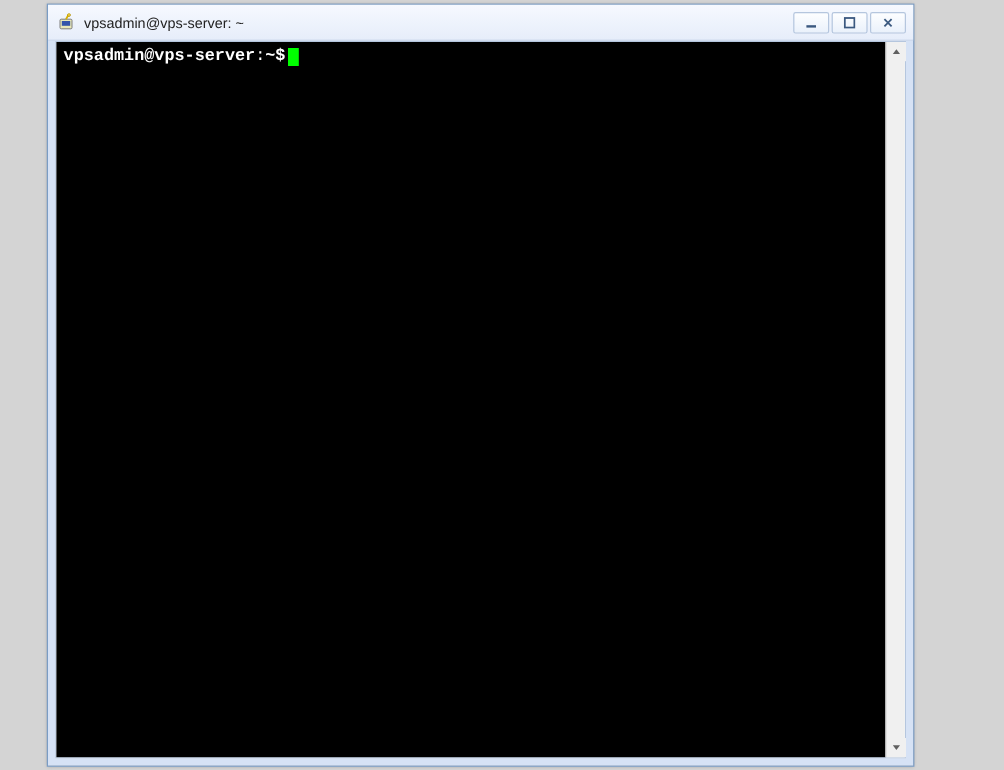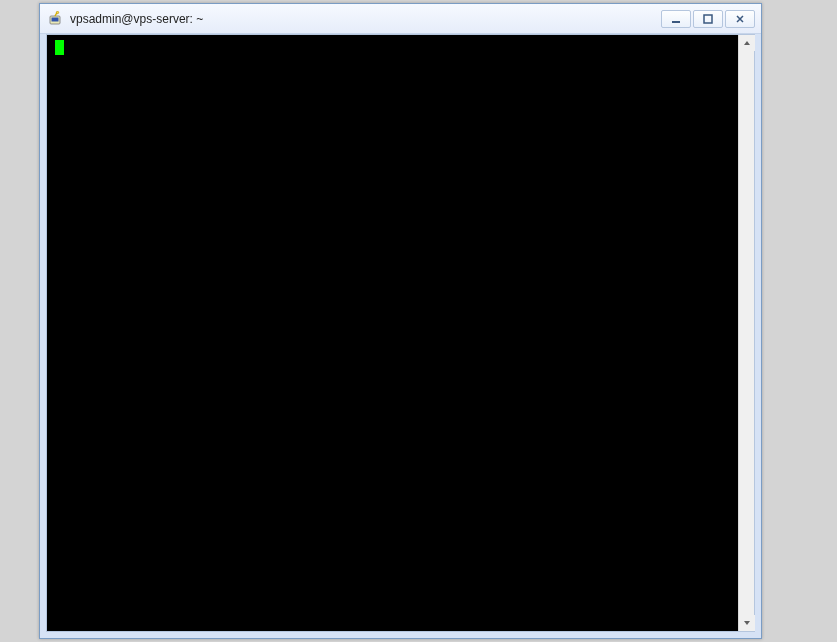--- a/index.html
+++ b/index.html
@@ -142,21 +142,21 @@
       </div>
       <div class="win-btn">
         <svg width="10" height="10" viewBox="0 0 10 10">
             <path d="M2 2 L8 8 M8 2 L2 8" stroke="#3a587f" stroke-width="1.5"></path>
           </svg>
       </div>
     </div>
   </div>
 
   <div class="content">
-    <div class="terminal"><span class="cursor"></span></div>
+    <div class="terminal"><span class="prompt-line"><span class="prompt-user">vpsadmin@vps-server</span><span>:</span><span class="prompt-path">~</span><span class="prompt-dollar">$</span></span><span class="cursor"></span></div>
     <div class="scrollbar">
       <div class="scroll-arrow up">
         <svg width="8" height="8" viewBox="0 0 8 8">
             <path d="M4 2 L7 6 L1 6 Z" fill="#606060"></path>
           </svg>
       </div>
       <div class="scroll-track"></div>
       <div class="scroll-arrow down">
         <svg width="8" height="8" viewBox="0 0 8 8">
             <path d="M4 6 L7 2 L1 2 Z" fill="#606060"></path>

